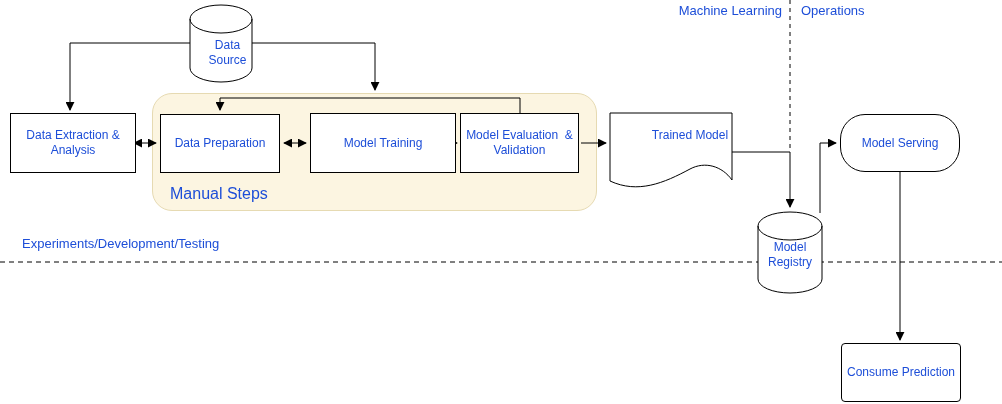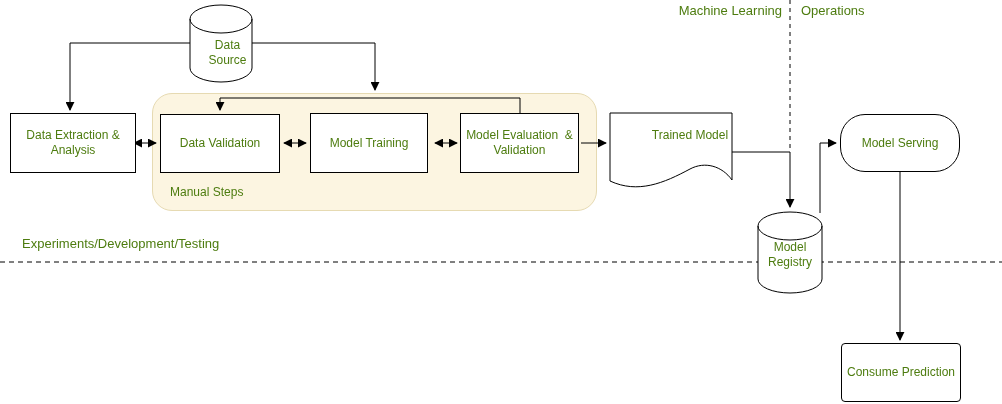--- a/index.html
+++ b/index.html
@@ -2,37 +2,37 @@
 <html><head>
 <meta charset="utf-8">
 <style>
   html, body { margin: 0; padding: 0; background: #ffffff; }
   .canvas {
     position: relative;
     width: 1002px;
     height: 404px;
     background: #ffffff;
     font-family: "Liberation Sans", sans-serif;
-    color: #4d7c0f;
+    color: #1d4ed8;
     overflow: hidden;
   }
   .layer-svg { position: absolute; left: 0; top: 0; z-index: 2; }
   .container-box {
     position: absolute;
     left: 152px; top: 93px; width: 445px; height: 118px;
     background: #fcf5e1;
     border: 1px solid #e6dab2;
     border-radius: 20px;
     z-index: 1;
     box-sizing: border-box;
   }
   .container-label {
     position: absolute;
     left: 170px; top: 185px;
-    font-size: 12px;
+    font-size: 16px;
     z-index: 3;
   }
   .node {
     position: absolute;
     z-index: 3;
     display: flex;
     align-items: center;
     justify-content: center;
     text-align: center;
     font-size: 12px;
@@ -49,21 +49,21 @@
     z-index: 3;
     white-space: nowrap;
     text-align: right;
   }
   #machine-learning-label { left: 642px; top: 3px; width: 140px; text-align: right; }
   #operations-label { left: 801px; top: 3px; }
   #experiments-label { left: 22px; top: 236px; }
   #staging-label { left: 10px; top: 276px; }
   #node-data-extraction { left: 10px; top: 113px; width: 126px; height: 60px; }
   #node-data-preparation { left: 160px; top: 114px; width: 120px; height: 59px; }
-  #node-model-training { left: 310px; top: 113px; width: 118px; height: 60px; }
+  #node-model-training { left: 310px; top: 113px; width: 146px; height: 60px; }
   #node-model-evaluation { left: 460px; top: 113px; width: 119px; height: 60px; }
   #node-model-serving { left: 840px; top: 114px; width: 120px; height: 58px; border-radius: 25px; }
   #node-consume-prediction { left: 841px; top: 343px; width: 120px; height: 59px; }
   #label-data-source { left: 190px; top: 37px; width: 62px; height: 32px; padding-left: 13px; }
   #label-trained-model { left: 612px; top: 126px; width: 118px; height: 18px; margin-left: 19px; }
   #label-model-registry { left: 754px; top: 238px; width: 72px; height: 34px; }
 </style>
 </head>
 <body>
 
@@ -120,21 +120,21 @@
   <div class="top-label" id="operations-label">Operations</div>
   <div class="lane-label" id="experiments-label">Experiments/Development/Testing</div>
 
   <div class="container-label">Manual Steps</div>
 
   <div class="node rect-node" id="node-data-extraction">
     <span class="node-label">Data Extraction &amp;
 Analysis</span>
   </div>
   <div class="node rect-node" id="node-data-preparation">
-    <span class="node-label">Data Validation</span>
+    <span class="node-label">Data Preparation</span>
   </div>
   <div class="node rect-node" id="node-model-training">
     <span class="node-label">Model Training</span>
   </div>
   <div class="node rect-node" id="node-model-evaluation">
     <span class="node-label">Model Evaluation  &amp;
 Validation</span>
   </div>
   <div class="node rect-node" id="node-model-serving">
     <span class="node-label">Model Serving</span>

